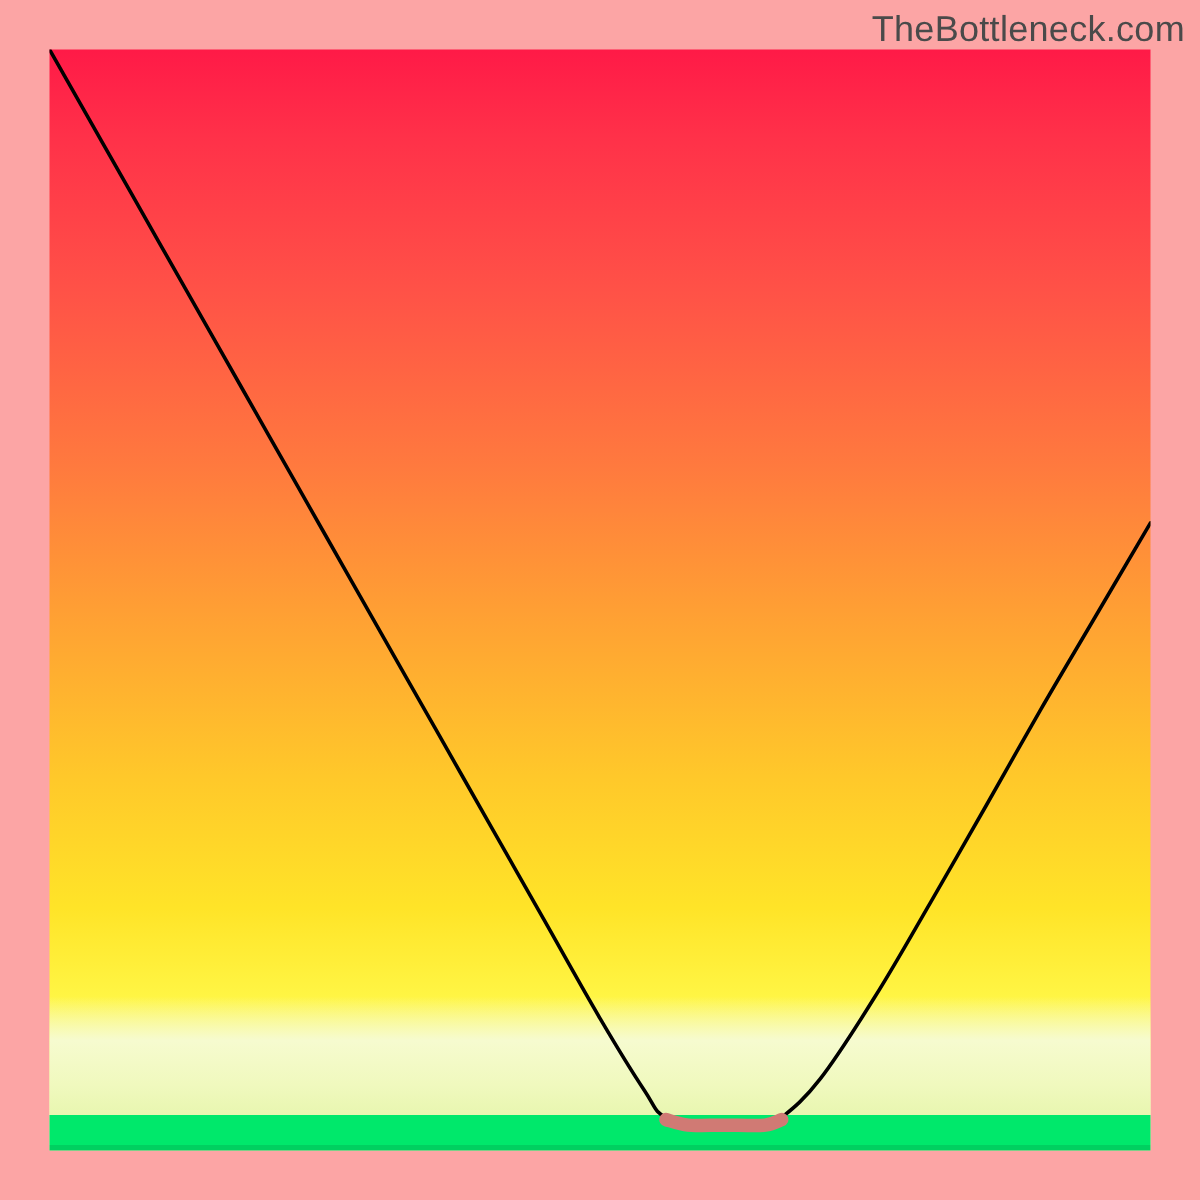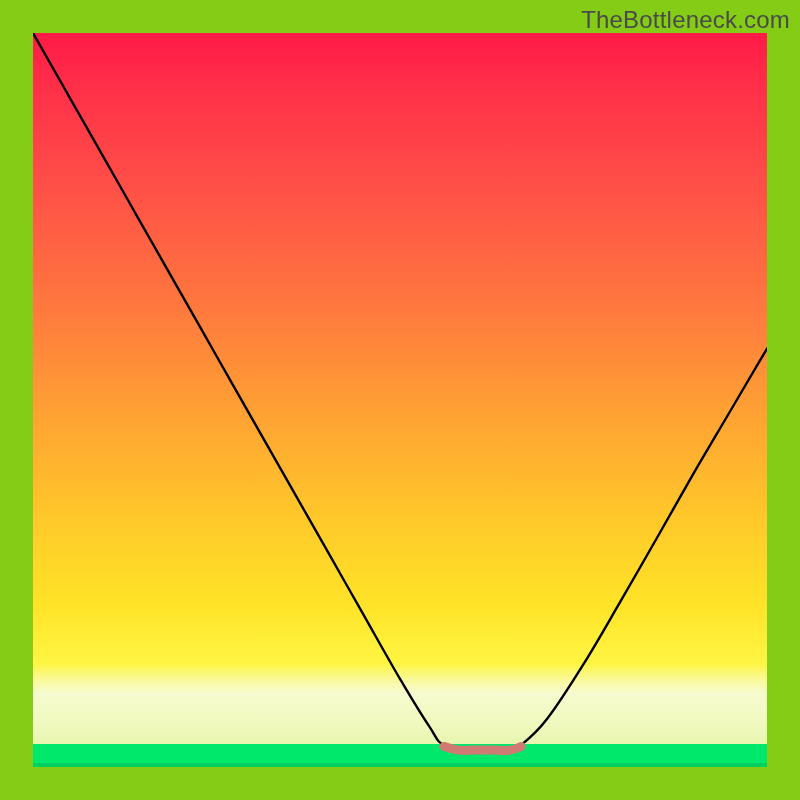--- a/index.html
+++ b/index.html
@@ -8,21 +8,21 @@
     width: 800px;
     height: 800px;
     background: #000;
     overflow: hidden;
     font-family: Arial, Helvetica, sans-serif;
   }
   .frame {
     position: relative;
     width: 800px;
     height: 800px;
-    background: #84cc16;
+    background: #fca5a5;
   }
   .watermark {
     position: absolute;
     top: 6px;
     right: 10px;
     color: #4a4a4a;
     font-size: 24px;
     font-weight: 400;
     letter-spacing: 0.2px;
     z-index: 3;

